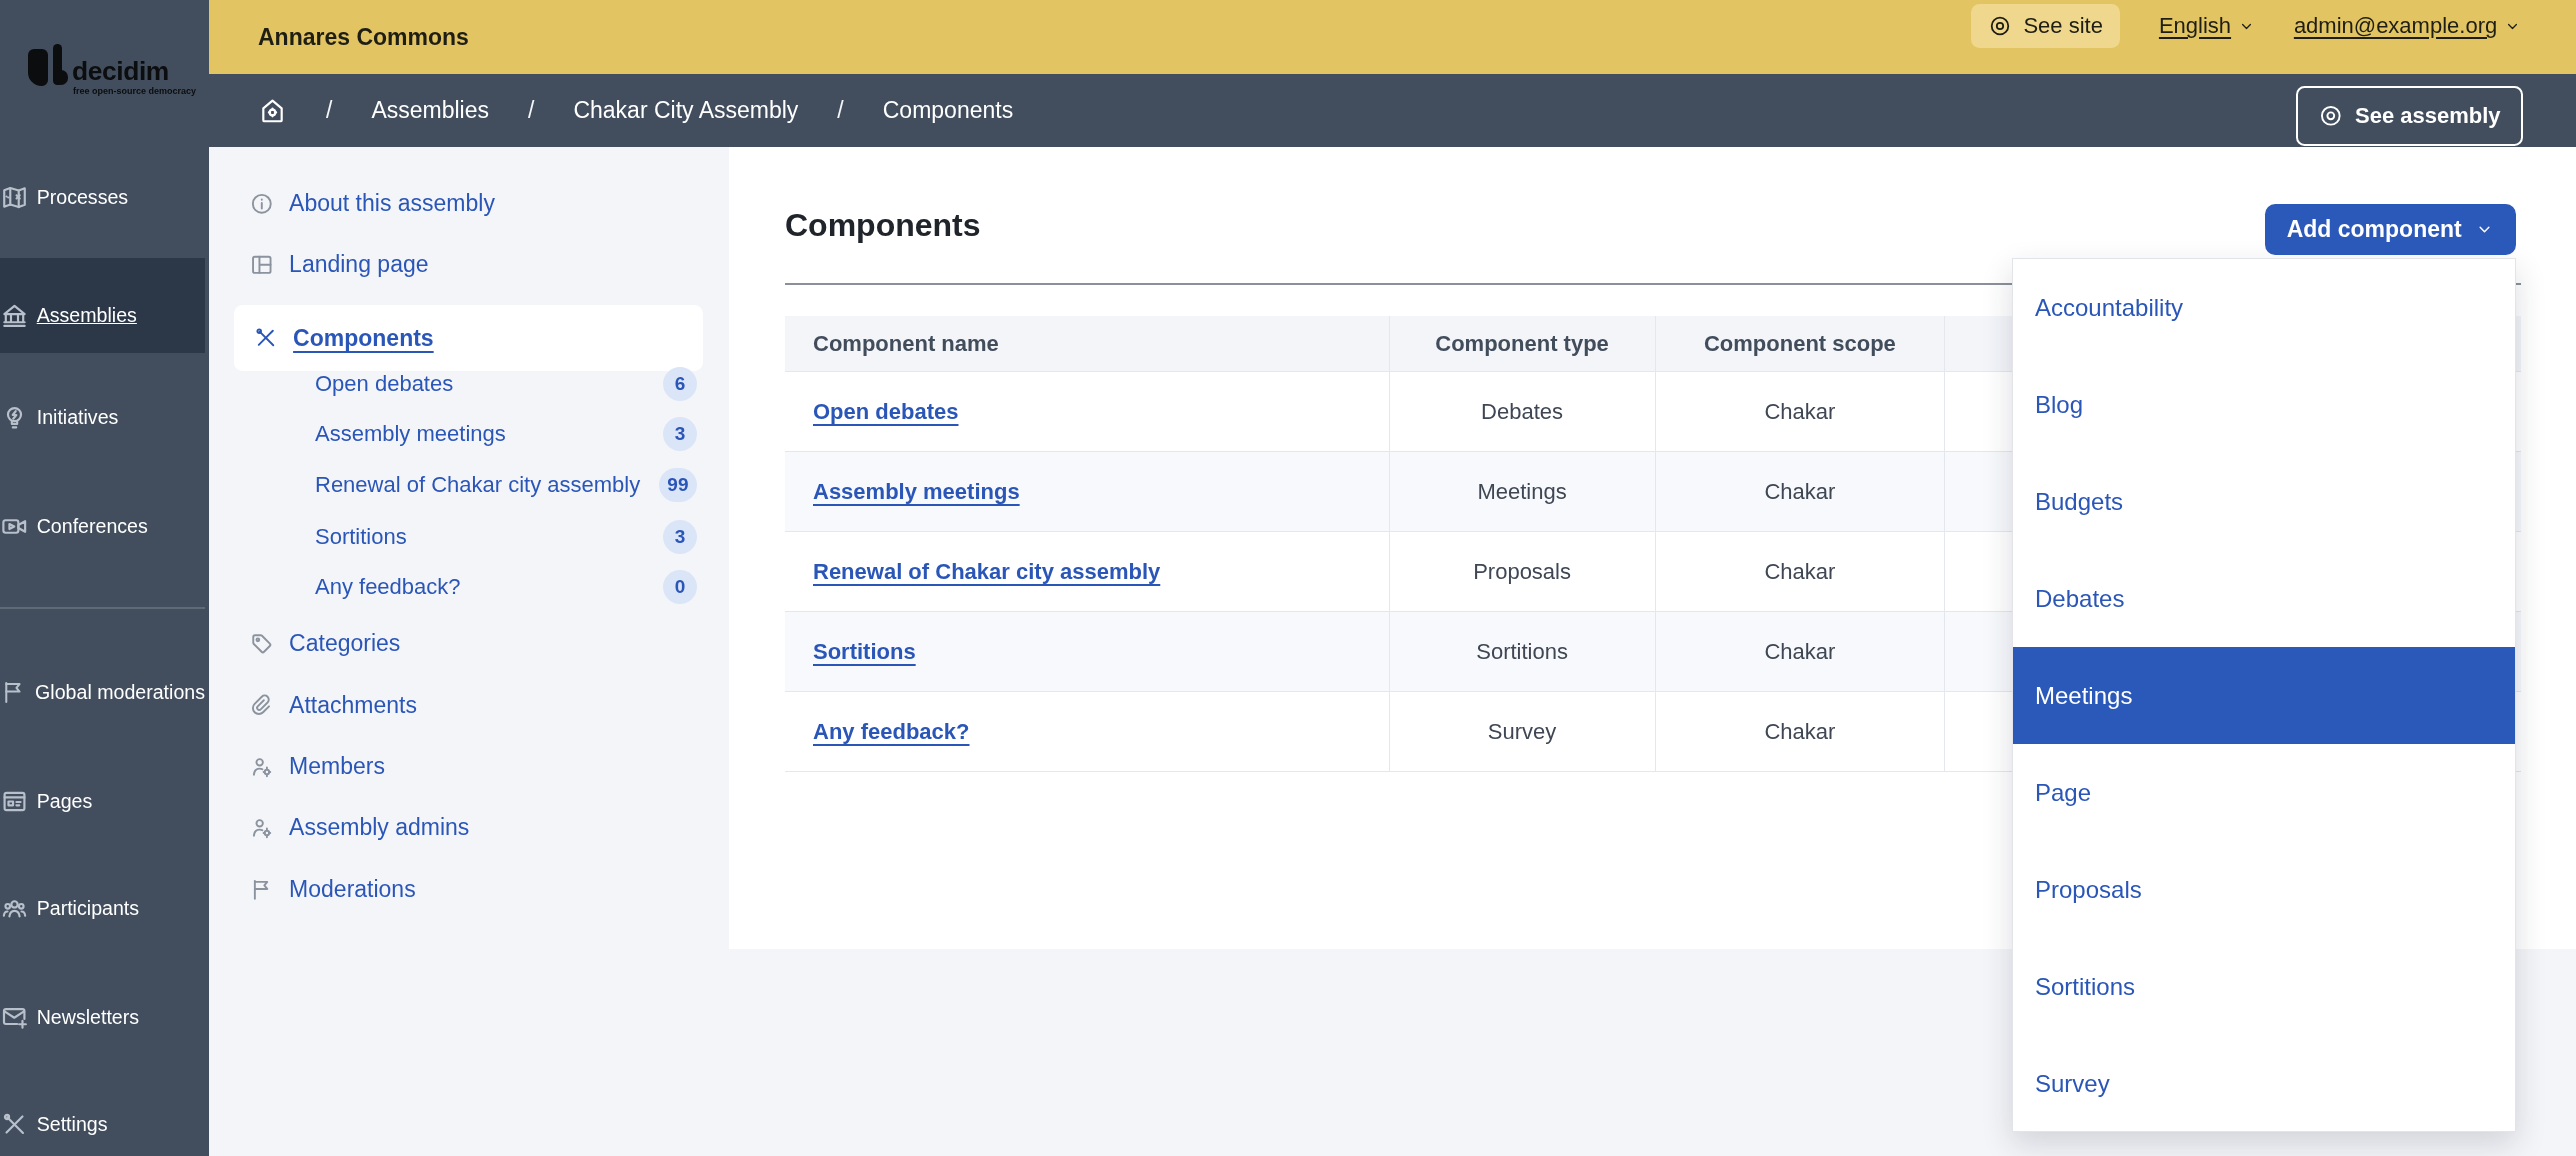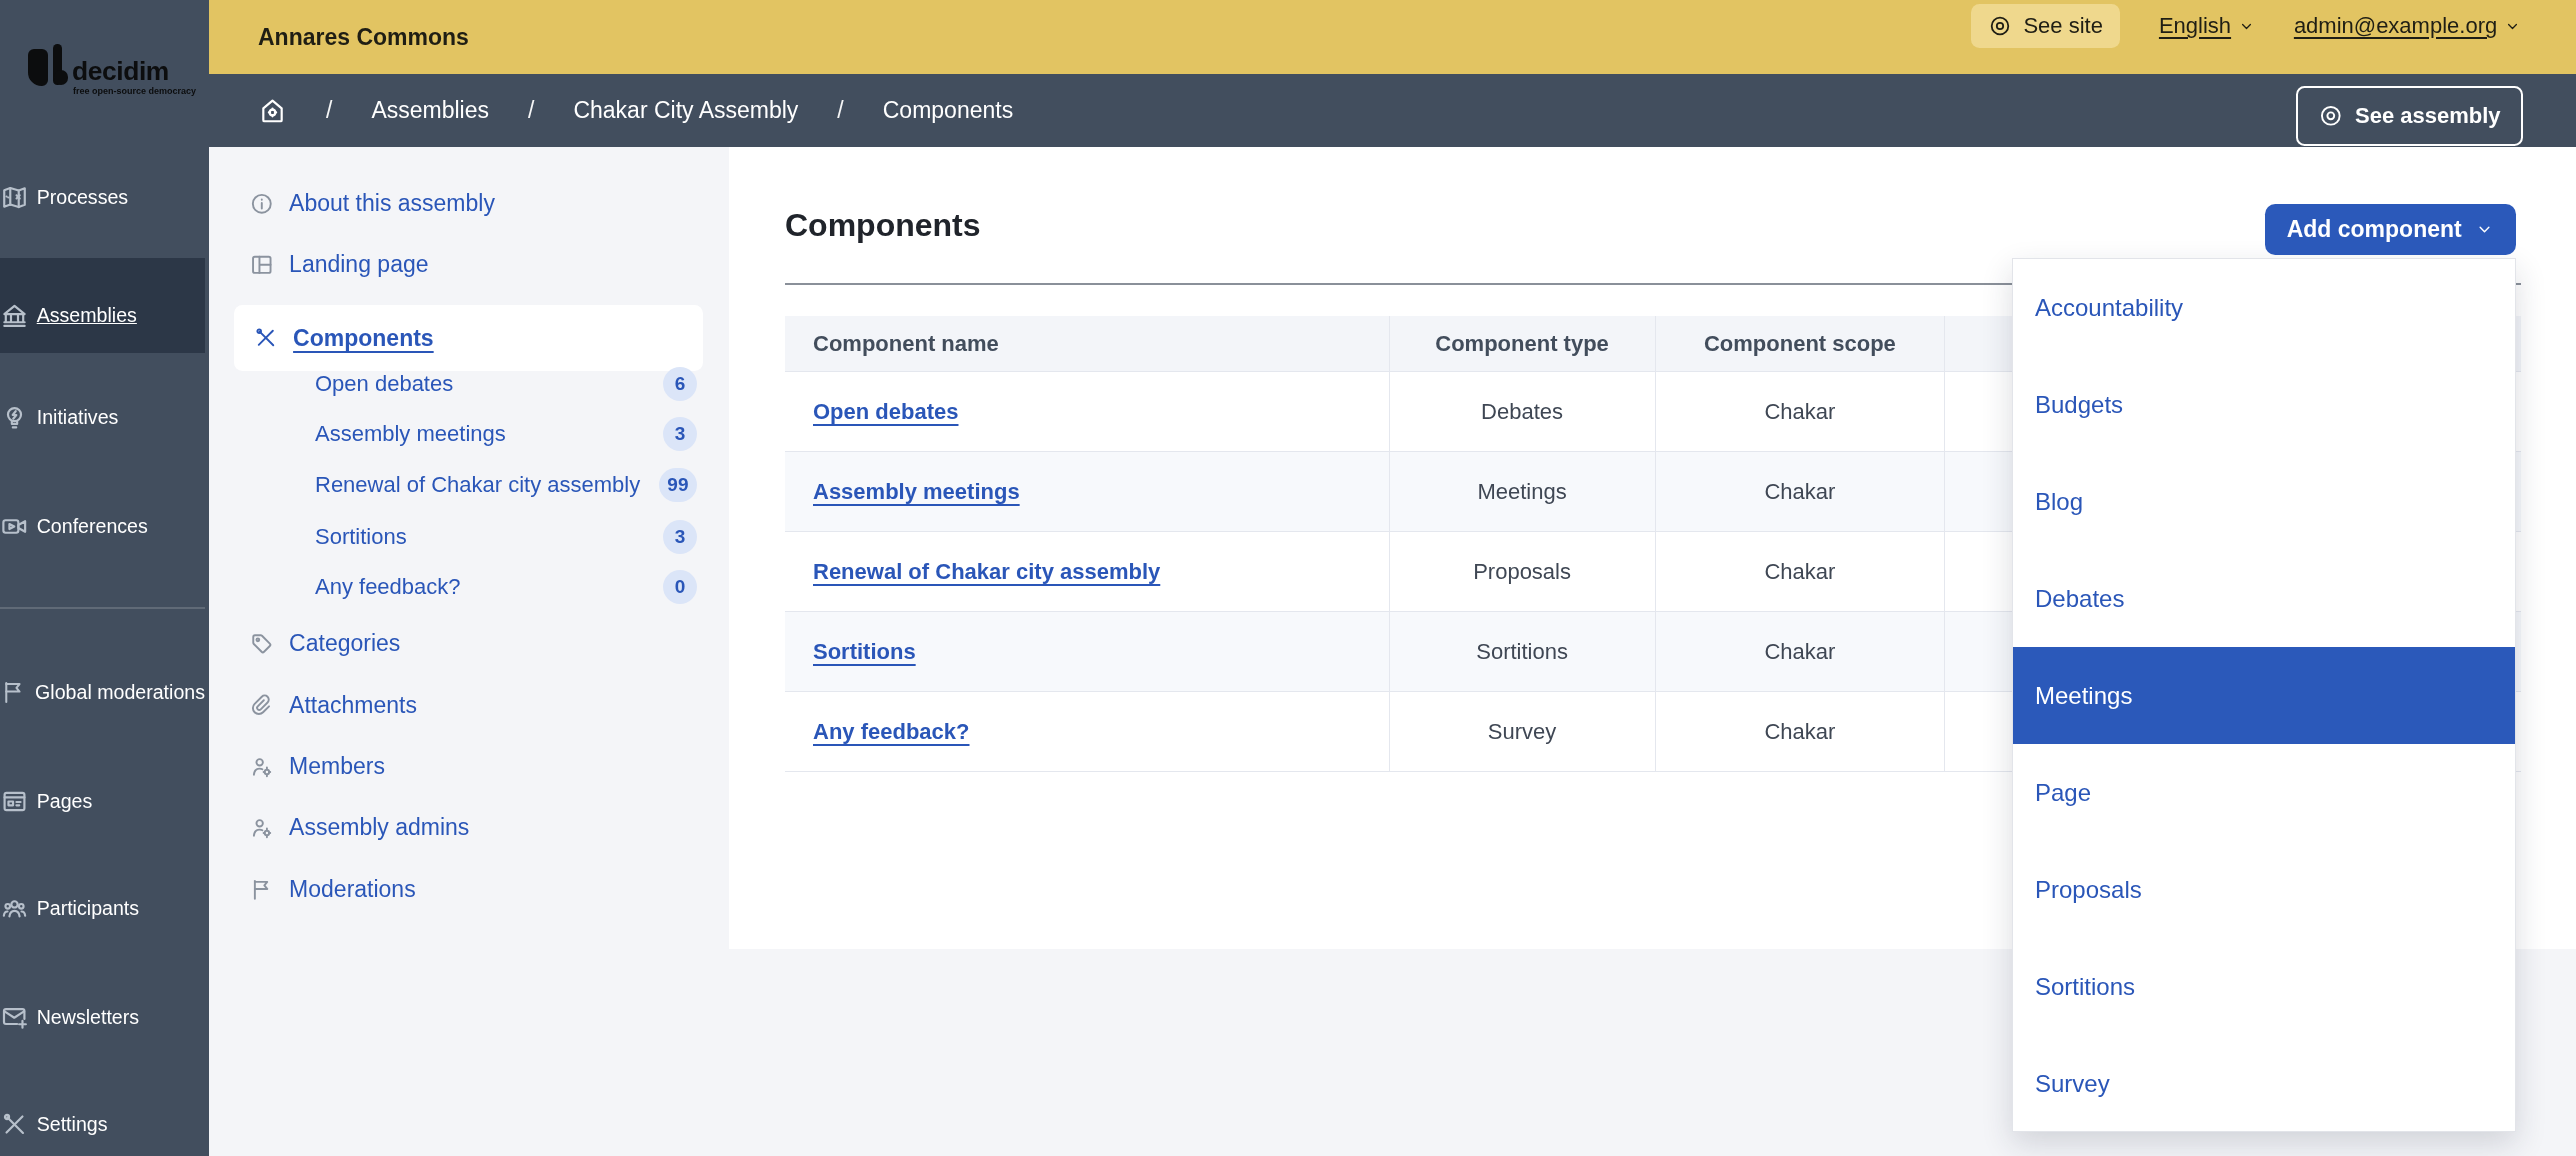--- a/index.html
+++ b/index.html
@@ -364,22 +364,22 @@
 
   <div class="add-btn">
     <span>Add component</span>
     <svg class="ic" width="19" height="19" viewBox="0 0 24 24">
         <path d="M6.5 9.2l5.5 5.6 5.5-5.6"></path>
       </svg>
   </div>
 
   <div class="dropdown">
     <div class="ditem">Accountability</div>
+    <div class="ditem">Blog</div>
     <div class="ditem">Budgets</div>
-    <div class="ditem">Blog</div>
     <div class="ditem">Debates</div>
     <div class="ditem sel">Meetings</div>
     <div class="ditem">Page</div>
     <div class="ditem">Proposals</div>
     <div class="ditem">Sortitions</div>
     <div class="ditem">Survey</div>
   </div>
 
 </div>
 

